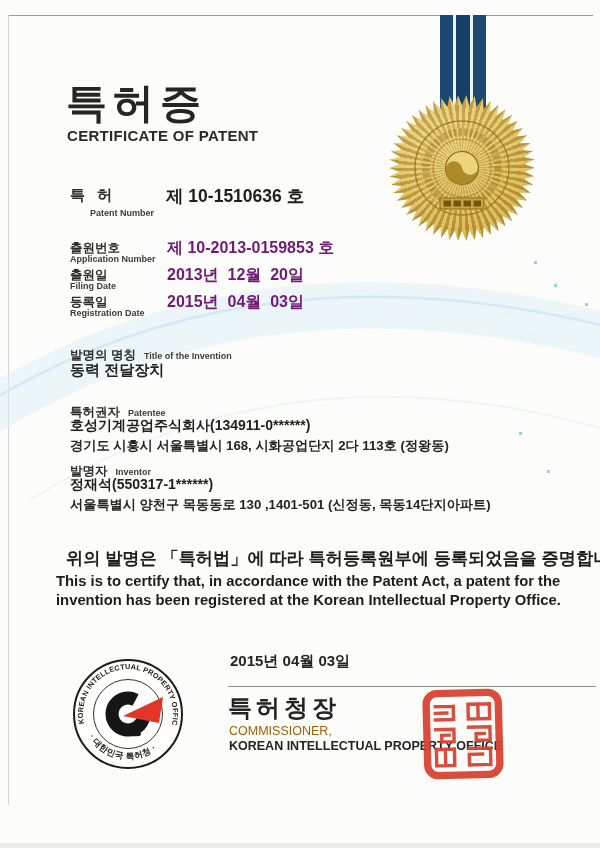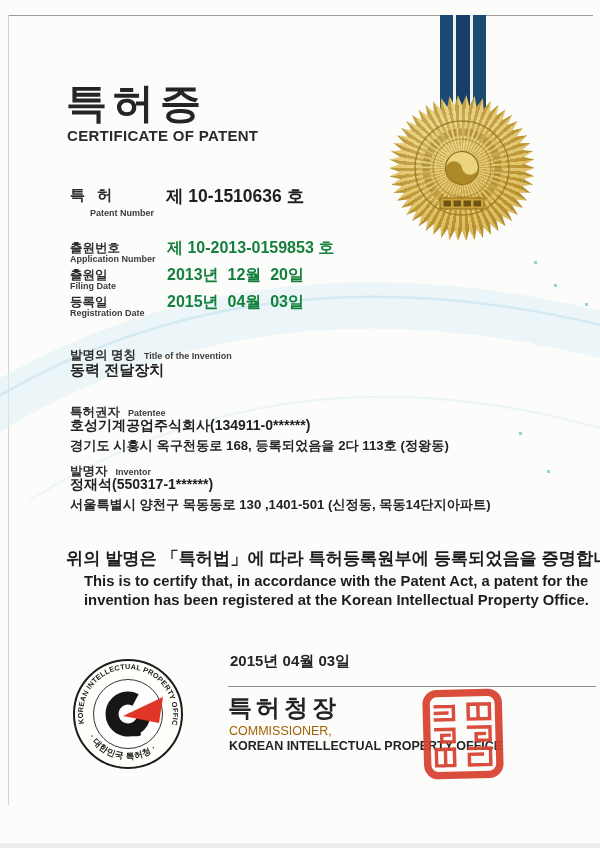--- a/index.html
+++ b/index.html
@@ -21,27 +21,27 @@
     filter:drop-shadow(1px 3px 3px rgba(110,90,30,.35));}
   .medal-rays{position:absolute;inset:0;border-radius:50%;
     background:repeating-conic-gradient(rgba(122,92,20,.28) 0 3.33deg,rgba(255,245,200,.30) 3.33deg 6.67deg);}
   .medal svg{position:absolute;inset:0;}
   
   .title-ko{left:66px;top:76px;font-size:41px;font-weight:bold;letter-spacing:6px;color:#252525;}
   .title-en{left:67px;top:127px;font-size:15px;font-weight:bold;letter-spacing:.3px;color:#2a2a2a;}
   .lab-ko{font-size:12.5px;font-weight:bold;color:#2c2c2c;}
   .lab-ko-lg{font-size:15px;font-weight:bold;letter-spacing:4px;color:#2c2c2c;}
   .lab-en{font-size:9px;font-weight:600;color:#3c3c3c;}
-  .val{font-size:16px;font-weight:bold;color:#15803d;white-space:pre;}
+  .val{font-size:16px;font-weight:bold;color:#701a75;white-space:pre;}
   .val-lg{font-size:17.5px;font-weight:bold;color:#1f1f1f;white-space:pre;}
   .inline-lab .lab-en{margin-left:8px;font-weight:600;}
   .name-line{font-size:14px;font-weight:bold;color:#1f1f1f;}
   .addr-line{font-size:13.2px;font-weight:600;color:#242424;}
   .stmt-ko{left:66px;top:546px;font-size:17.2px;font-weight:bold;white-space:nowrap;color:#1d1d1d;}
-  .stmt-en{left:84px;top:572px;width:512px;font-size:14.8px;font-weight:bold;line-height:18.5px;color:#1d1d1d;}
+  .stmt-en{left:56px;top:572px;width:512px;font-size:14.8px;font-weight:bold;line-height:18.5px;color:#1d1d1d;}
   .issue-date{left:230px;top:652px;font-size:15px;font-weight:600;color:#242424;}
   .sig-rule{left:228px;top:686px;width:368px;height:1px;background:#8f8f8f;}
   .sig-title{left:228px;top:692px;font-size:24px;font-weight:bold;letter-spacing:4px;color:#232323;}
   .sig-l1{left:229px;top:724px;font-size:12.5px;font-weight:normal;color:#a16207;}
   .sig-l2{left:229px;top:739px;font-size:12.5px;font-weight:bold;color:#242424;}
   .round-seal{left:70px;top:656px;width:116px;height:116px;}
   .red-seal{left:422px;top:688px;width:82px;height:92px;transform:rotate(-1.5deg);opacity:.93;}
 </style>
 </head>
 <body>
@@ -109,21 +109,21 @@
 
   <div class="abs inline-lab" style="left:70px;top:345px;">
     <span class="lab-ko">발명의 명칭</span><span class="lab-en">Title of the Invention</span>
   </div>
   <div class="abs" style="left:70px;top:361px;font-size:15px;font-weight:bold;">동력 전달장치</div>
 
   <div class="abs inline-lab" style="left:70px;top:402px;">
     <span class="lab-ko">특허권자</span><span class="lab-en">Patentee</span>
   </div>
   <div class="abs name-line" style="left:70px;top:417px;">호성기계공업주식회사(134911-0******)</div>
-  <div class="abs addr-line" style="left:70px;top:437px;">경기도 시흥시 옥구천동로 168, 등록되었음을 2다 113호 (정왕동)</div>
+  <div class="abs addr-line" style="left:70px;top:437px;">경기도 시흥시 서울특별시 168, 시화공업단지 2다 113호 (정왕동)</div>
 
   <div class="abs inline-lab" style="left:70px;top:461px;">
     <span class="lab-ko">발명자</span><span class="lab-en">Inventor</span>
   </div>
   <div class="abs name-line" style="left:70px;top:476px;">정재석(550317-1******)</div>
   <div class="abs addr-line" style="left:70px;top:496px;">서울특별시 양천구 목동동로 130 ,1401-501 (신정동, 목동14단지아파트)</div>
 
   <div class="abs stmt-ko">위의 발명은 「특허법」에 따라 특허등록원부에 등록되었음을 증명합니다.</div>
   <div class="abs stmt-en">This is to certify that, in accordance with the Patent Act, a patent for the invention has been registered at the Korean Intellectual Property Office.</div>
 

